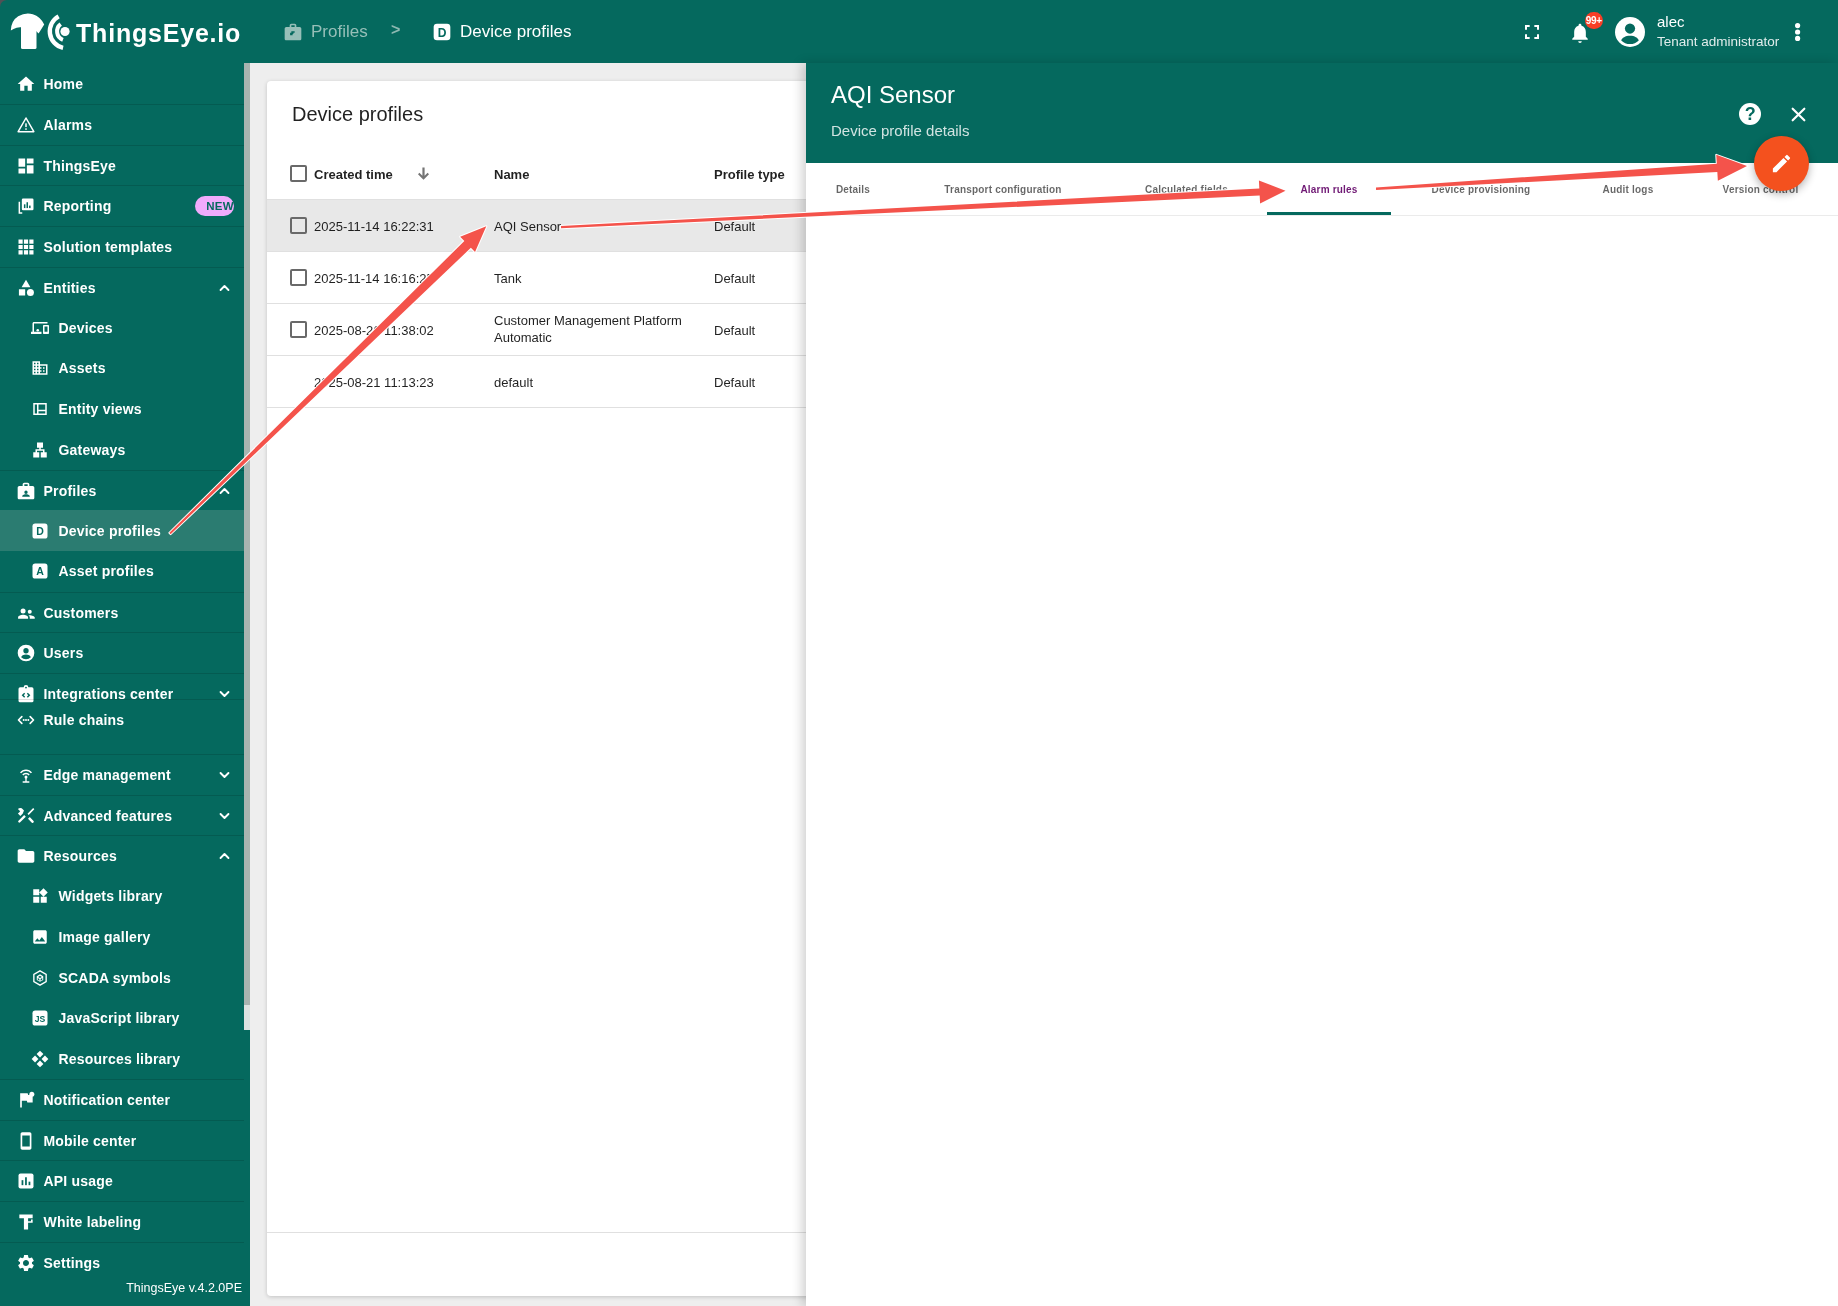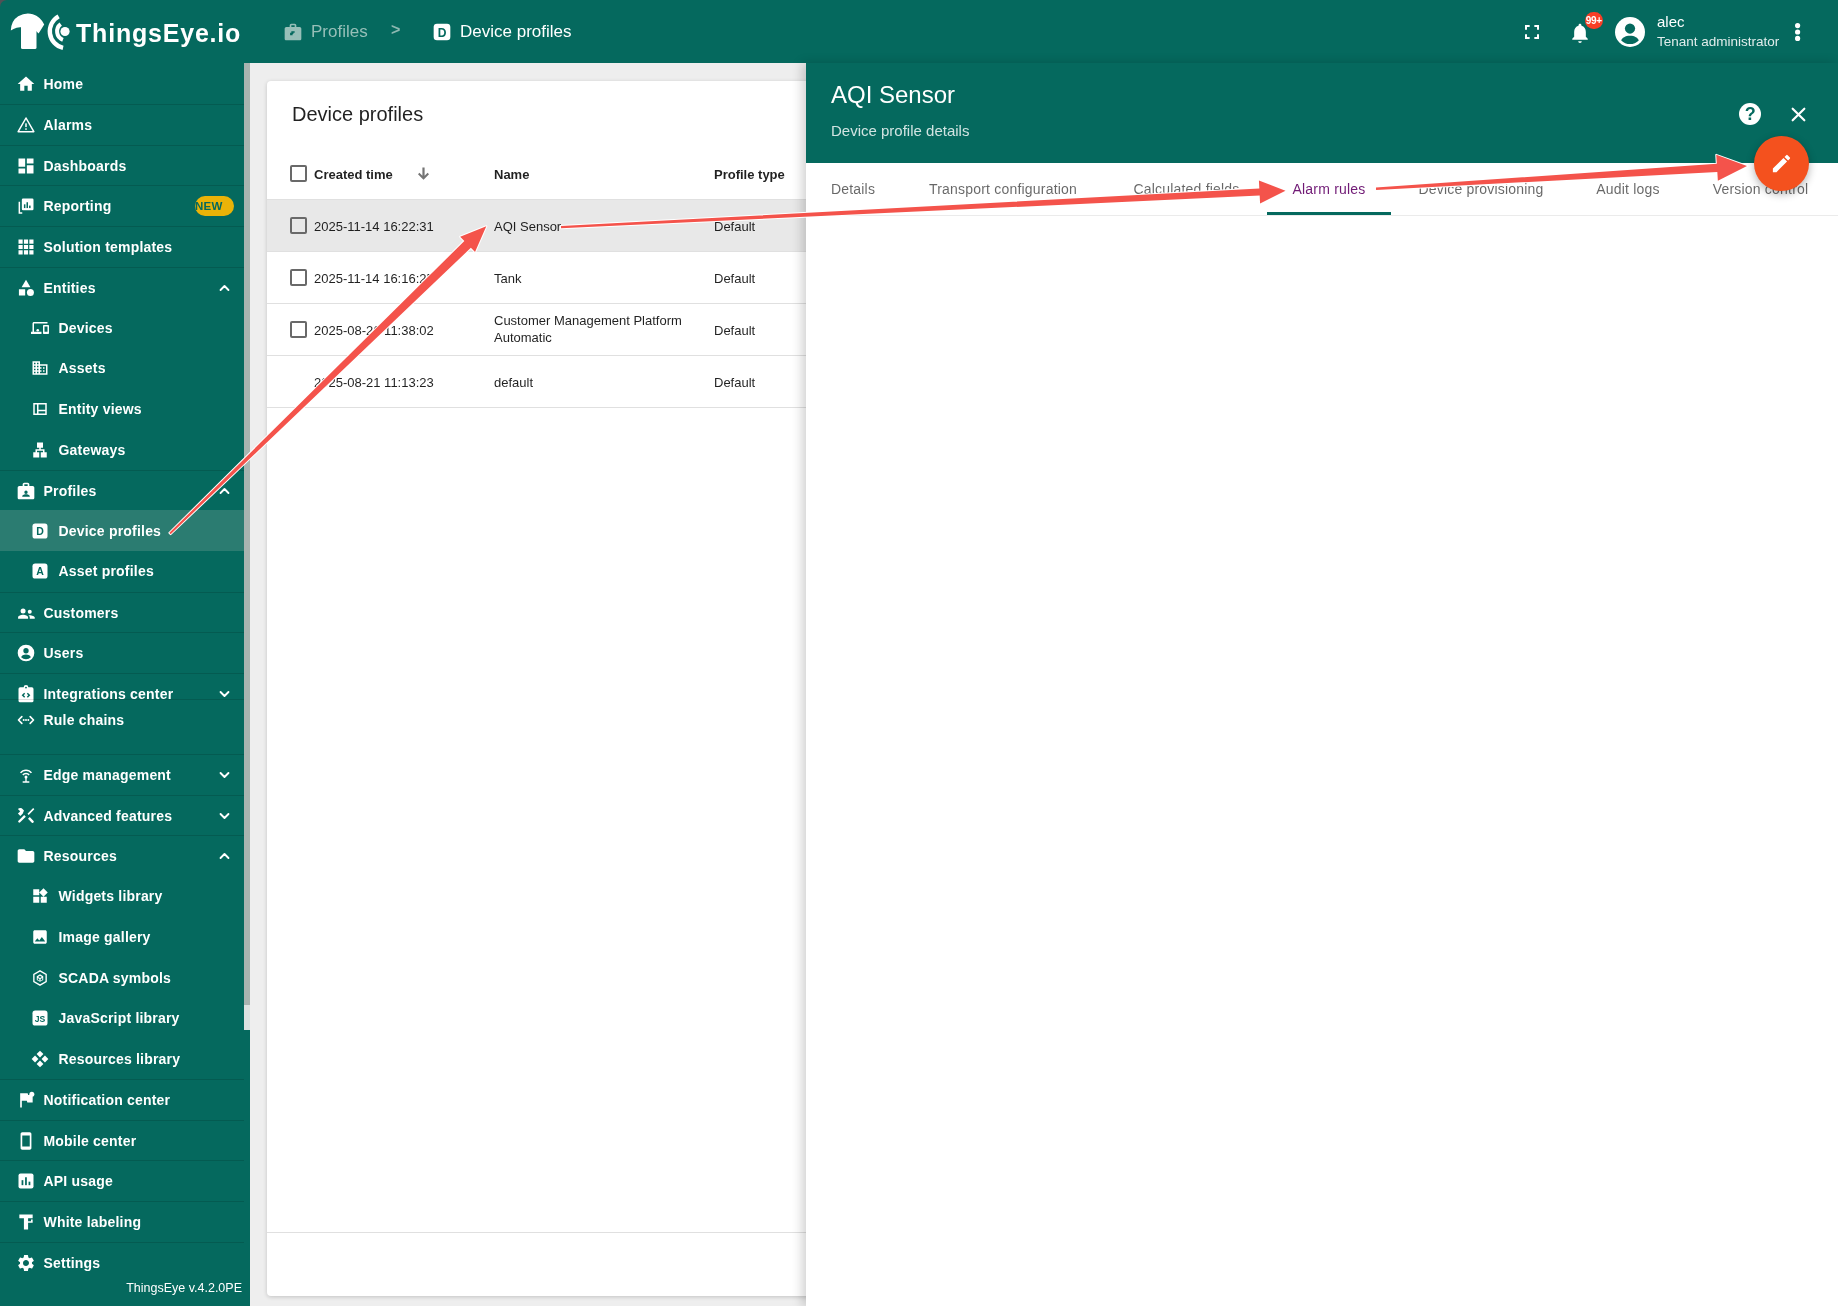--- a/index.html
+++ b/index.html
@@ -15,22 +15,22 @@
   #sbscroll { position:absolute; left:244px; top:63px; width:6px; height:967px; background:#dde2e0; }
   #sbthumb { position:absolute; left:244px; top:63px; width:6px; height:942px; background:#a9b4b0; }
   .mi { position:absolute; left:0; width:244px; height:41px; color:#fff; }
   .mi .txt { position:absolute; left:43.5px; top:50%; transform:translateY(-50%); font-size:14px; font-weight:bold; letter-spacing:.2px; white-space:nowrap; }
   .mi.sub .txt { left:58.5px; }
   .mi .ic { position:absolute; left:16px; top:50%; transform:translateY(-50%); width:20px; height:20px; }
   .mi.sub .ic { left:31px; width:18px; height:18px; }
   .mi .chev { position:absolute; left:215px; top:50%; transform:translateY(-50%); width:19px; height:19px; }
   .mi.divtop { border-top:1px solid rgba(0,0,0,0.13); }
   .mi.sel { background:#2b7c71; }
-  #newpill { position:absolute; left:195px; top:-10px; width:39px; height:20px; background:#eab308; border-radius:10px;
-             color:#05695e; font-size:11.5px; font-weight:bold; text-align:left; line-height:20px; letter-spacing:.3px; }
+  #newpill { position:absolute; left:195px; top:-10px; width:39px; height:20px; background:#f0abfc; border-radius:10px;
+             color:#05695e; font-size:11.5px; font-weight:bold; text-align:right; line-height:20px; letter-spacing:.3px; }
   #sbver { position:absolute; left:0; top:1281px; width:242px; text-align:right; color:#fff; font-size:12.5px; }
   
   #logotxt { position:absolute; left:76px; top:19px; color:#fff; font-size:25px; font-weight:bold; letter-spacing:.8px; }
   
   #crumb { position:absolute; left:283px; top:0; width:600px; height:63px; color:#fff; white-space:nowrap; }
   
   #card { position:absolute; left:267px; top:81px; width:1545px; height:1215px; background:#fff; border-radius:4px;
           box-shadow:0 1px 4px rgba(0,0,0,0.18); }
   #cardtitle { position:absolute; left:25px; top:22px; font-size:20px; color:rgba(0,0,0,0.87); }
   .trow { position:absolute; left:0; width:100%; }
@@ -40,21 +40,21 @@
   .pt-col { position:absolute; left:447px; }
   .hdr-cell { font-size:13px; font-weight:bold; color:rgba(0,0,0,0.87); }
   .cell { font-size:13px; color:rgba(0,0,0,0.87); }
   
   #drawer { position:absolute; left:806px; top:63px; width:1032px; height:1243px; background:#fff;
             box-shadow:-4px 0 10px rgba(0,0,0,0.18); }
   #dhead { position:absolute; left:0; top:0; width:1032px; height:100px; background:#05695e; color:#fff; }
   #dtitle { position:absolute; left:25px; top:18px; font-size:24px; }
   #dsub { position:absolute; left:25px; top:59px; font-size:15px; color:rgba(255,255,255,0.82); }
   #tabs { position:absolute; left:0; top:100px; width:1032px; height:53px; display:flex; border-bottom:1px solid #ebebeb; }
-  .tab { display:flex; align-items:center; justify-content:center; font-size:14px; font-weight:normal;
+  .tab { display:flex; align-items:center; justify-content:center; font-size:10px; font-weight:bold;
          letter-spacing:.2px; color:rgba(0,0,0,0.6); white-space:nowrap; position:relative; }
   .tab.active { color:#701a75; }
   .tab.active::after { content:""; position:absolute; left:0; right:0; bottom:0; height:3px; background:#05695e; }
   #noalarm { position:absolute; left:0; top:196px; width:1032px; text-align:center; font-size:17px; color:rgba(0,0,0,0.44); }
   
   #fab { position:absolute; left:1753.5px; top:136px; width:55px; height:55px; border-radius:50%; background:#f4511e;
          box-shadow:0 3px 8px rgba(0,0,0,0.3); }
   
   #overlay { position:absolute; left:0; top:0; width:1838px; height:1306px; pointer-events:none; }
 </style>
@@ -80,21 +80,21 @@
         <path fill="none" stroke="#fff" stroke-width="1.8" stroke-linejoin="round" d="M12 3.6 21.4 20H2.6Z"></path>
         <rect x="11.1" y="10" width="1.8" height="4.5" fill="#fff"></rect>
         <rect x="11.1" y="16" width="1.8" height="1.8" fill="#fff"></rect>
       </svg>
       <div class="txt">Alarms</div>
     </div>
 <div class="mi divtop" style="top:144.7px;">
       <svg class="ic" viewBox="0 0 24 24" width="20" height="20">
         <path fill="#fff" d="M3 13h8V3H3zm0 8h8v-6H3zm10 0h8V11h-8zm0-18v6h8V3z"></path>
       </svg>
-      <div class="txt">Dashboards</div>
+      <div class="txt">ThingsEye</div>
     </div>
 <div class="mi divtop" style="top:185.4px;">
       <svg class="ic" viewBox="0 0 24 24" width="20" height="20">
         <path fill="none" stroke="#fff" stroke-width="1.8" d="M7.5 20.5 4 20.5 4 7"></path>
         <rect x="7" y="3" width="14" height="14" rx="1.5" fill="#fff"></rect>
         <rect x="9.5" y="10" width="1.8" height="4.5" fill="#05695e"></rect>
         <rect x="12.6" y="7.5" width="1.8" height="7" fill="#05695e"></rect>
         <rect x="15.7" y="11.5" width="1.8" height="3" fill="#05695e"></rect>
       </svg>
       <div class="txt">Reporting</div>

